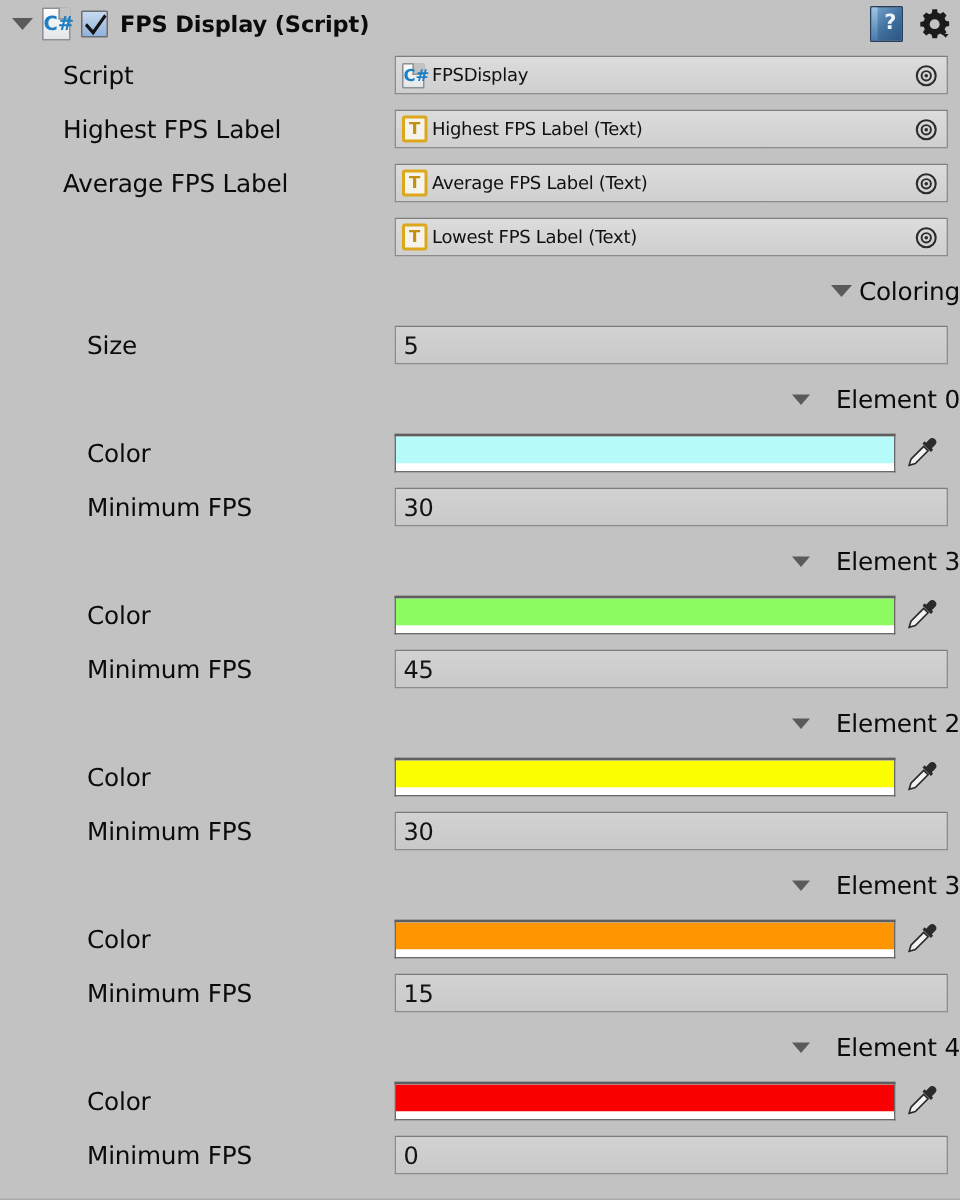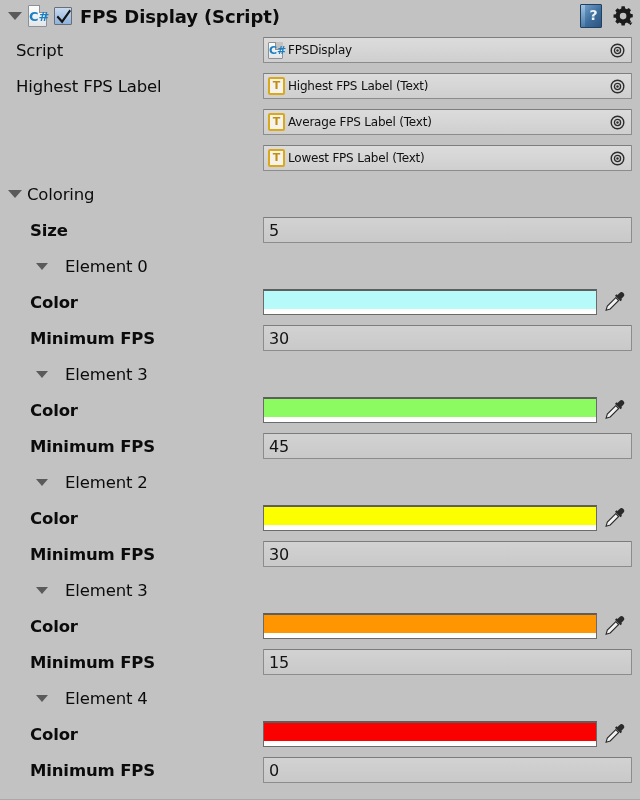--- a/index.html
+++ b/index.html
@@ -87,21 +87,21 @@
     flex: 0 0 auto;
     margin-right: 8px;
     background: linear-gradient(#c9daf0, #8fb2dc);
     border: 1px solid #6a6f75;
     border-radius: 1px;
     position: relative;
   }
   .checkbox svg { position: absolute; left: 1px; top: 0px; }
 
   .comp-title {
-    font-size: 18px;
+    font-size: 15px;
     font-weight: bold;
     letter-spacing: -0.1px;
     color: #0b0b0b;
     white-space: nowrap;
   }
 
   .header-spacer { flex: 1 1 auto; }
 
   
   .help-icon {
@@ -145,27 +145,28 @@
     display: flex;
     align-items: center;
   }
 
   .label {
     font-size: 16.5px;
     color: #0b0b0b;
     white-space: nowrap;
     letter-spacing: -0.15px;
   }
-  .label.indent1 { padding-left: 16px; }
-  .label.indent2 { padding-left: 30px; font-weight: bold; }
+  .label.indent1 { padding-left: 42px; }
+  .label.indent2 { padding-left: 58px; }
 
   .foldout-row {
     display: flex;
     align-items: center;
     height: 36px;
+    justify-content: flex-end;
   }
   .foldout-row .foldout { margin-right: 5px; }
   .foldout-row.lvl0 { padding-left: 8px; }
   .foldout-row.lvl1 { padding-left: 36px; gap: 12px; }
 
   
   .field {
     position: absolute;
     left: 263px;
     width: 369px;
@@ -327,20 +328,21 @@
     <div class="picker">
       <svg width="15" height="15" viewBox="0 0 15 15">
         <circle cx="7.5" cy="7.5" r="6.3" fill="none" stroke="#2c2c2c" stroke-width="1.4"></circle>
         <circle cx="7.5" cy="7.5" r="3.1" fill="none" stroke="#2c2c2c" stroke-width="1.3"></circle>
         <circle cx="7.5" cy="7.5" r="1.2" fill="#2c2c2c"></circle>
       </svg>
     </div>
   </div>
 
   <div class="row">
+    <div class="label indent1">Average FPS Label</div>
     <div class="field objfield">
       <div class="t-icon">
         <div class="glyph">T</div>
       </div>
       <span class="text">Average FPS Label (Text)</span>
     </div>
     <div class="picker">
       <svg width="15" height="15" viewBox="0 0 15 15">
         <circle cx="7.5" cy="7.5" r="6.3" fill="none" stroke="#2c2c2c" stroke-width="1.4"></circle>
         <circle cx="7.5" cy="7.5" r="3.1" fill="none" stroke="#2c2c2c" stroke-width="1.3"></circle>

